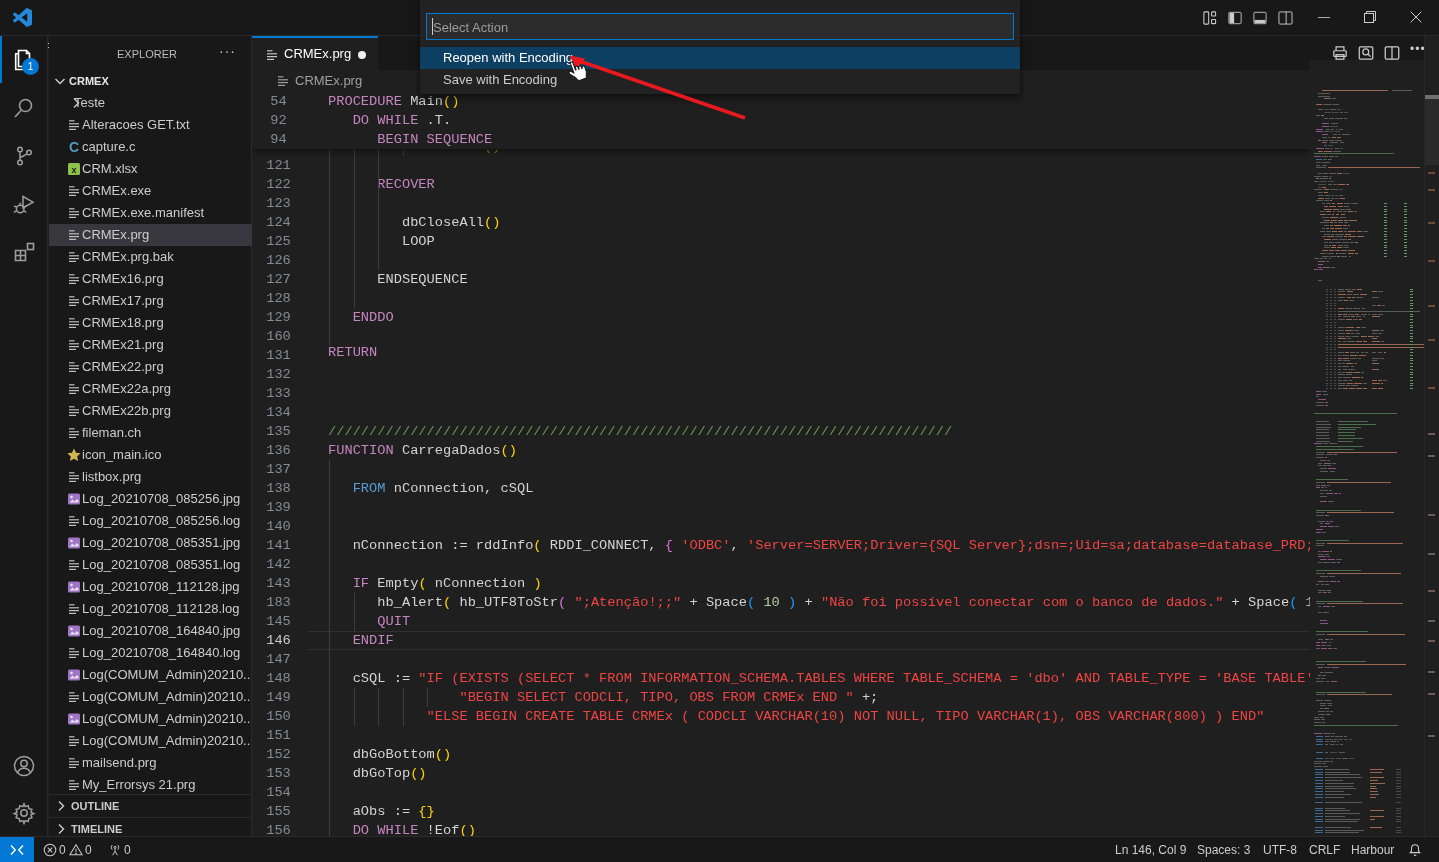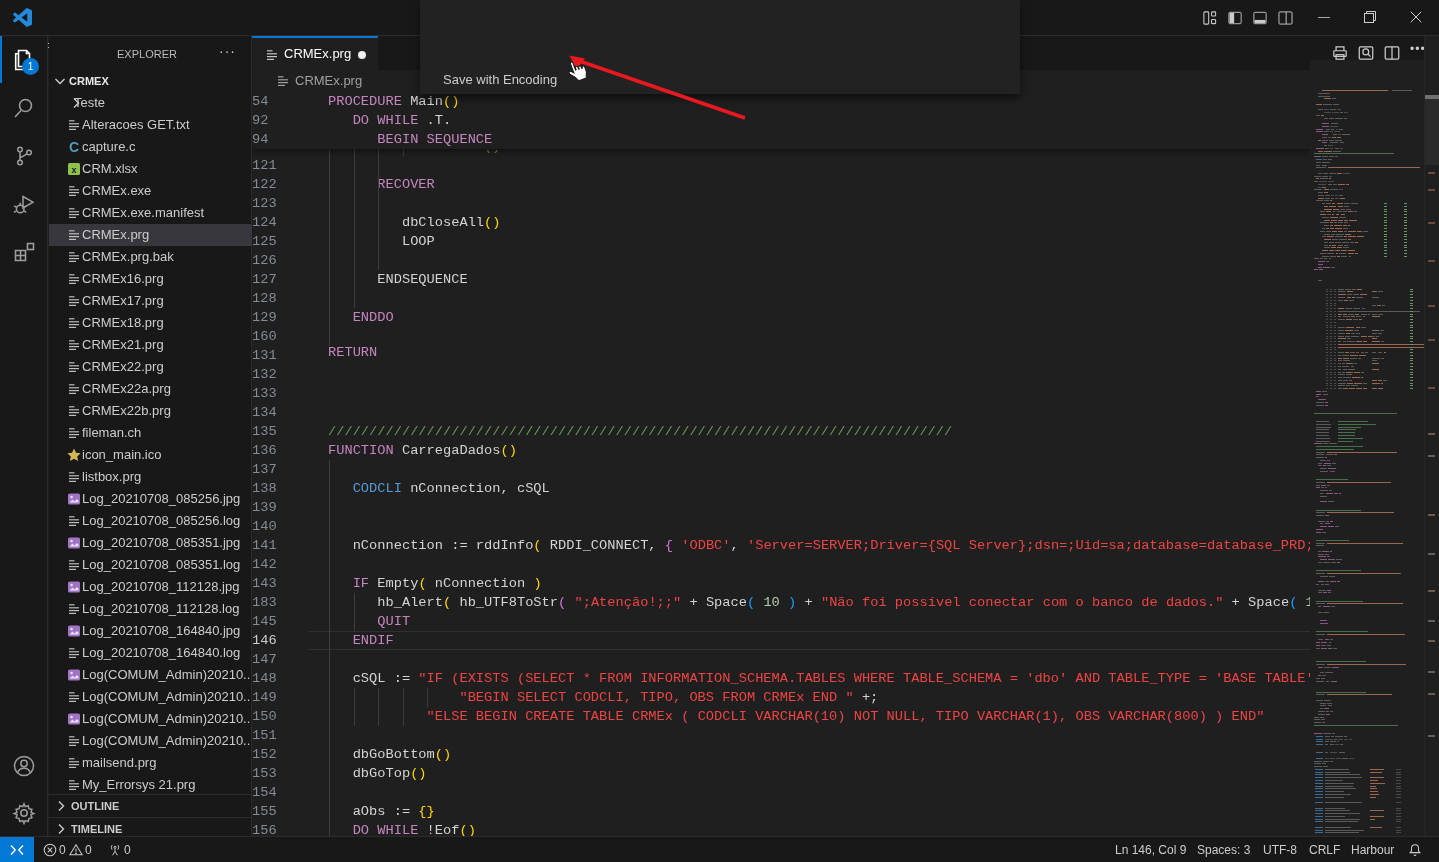--- a/index.html
+++ b/index.html
@@ -14,21 +14,21 @@
 .actitem > svg { position:absolute; left:12px; top:12px; }
 #sidebar { position:absolute; left:49px; top:36px; width:203px; height:800px; background:#181818; border-right:1px solid #2b2b2b; }
 .srow { position:absolute; left:0; width:202px; height:22px; color:#cccccc; font-size:13px; line-height:22px; white-space:nowrap; overflow:hidden; }
 .srow .ic { position:absolute; }
 .srow .lb { position:absolute; top:0; }
 .shead { position:absolute; left:0; width:202px; height:22px; color:#cccccc; font-size:11px; font-weight:bold; line-height:22px; }
 #tabstrip { position:absolute; left:252px; top:36px; width:1187px; height:34px; background:#181818; }
 #tab { position:absolute; left:0; top:0; width:126px; height:34px; background:#1f1f1f; border-top:2px solid #0078d4; }
 #breadcrumb { position:absolute; left:252px; top:70px; width:1187px; height:22px; background:#1f1f1f; color:#a0a0a0; font-size:13px; line-height:16px; }
 #editor { position:absolute; left:252px; top:92px; width:1058px; height:744px; background:#1f1f1f; overflow:hidden; }
-.gut { position:absolute; left:0; width:53px; text-align:left; color:#848b94; font-family:"Liberation Mono", monospace; font-size:13.7px; height:19px; line-height:19px; }
+.gut { position:absolute; left:0; width:53px; text-align:center; color:#848b94; font-family:"Liberation Mono", monospace; font-size:13.7px; height:19px; line-height:19px; }
 .cl { position:absolute; left:76px; height:19px; line-height:19px; font-family:"Liberation Mono", monospace; font-size:13.7px; color:#d4d4d4; white-space:pre; }
 .k { color:#c586c0; } .s { color:#ef4444; } .c { color:#6a9955; } .b { color:#569cd6; }
 .p1 { color:#ffd700; } .p2 { color:#da70d6; } .p3 { color:#179fff; } .n { color:#b5cea8; }
 .guide { position:absolute; width:1px; background:#3c3c3c; }
 #quickpick { position:absolute; left:420px; top:0; width:600px; height:94px; background:#222222; box-shadow:0 4px 8px rgba(0,0,0,.55); }
 #qpinput { position:absolute; left:6px; top:13px; width:588px; height:27px; background:#2c2c2c; border:1px solid #0078d4; color:#9b9b9b; font-size:13px; line-height:25px; }
 .qprow { position:absolute; left:0; width:600px; height:22px; font-size:13px; line-height:22px; color:#cccccc; }
 #statusbar { position:absolute; left:0; top:836px; width:1439px; height:26px; background:#181818; border-top:1px solid #2b2b2b; color:#cccccc; font-size:12px; }
 .stitem { position:absolute; top:0; height:26px; line-height:26px; white-space:nowrap; }
 #minimap { position:absolute; left:1310px; top:60px; width:115px; height:776px; background:#1f1f1f; }
@@ -532,21 +532,21 @@
       <div class="cl" style="top:251px"><span class="k">RETURN</span></div>
       <div class="gut" style="top:273px">132</div>
       <div class="gut" style="top:292px">133</div>
       <div class="gut" style="top:311px">134</div>
       <div class="gut" style="top:330px">135</div>
       <div class="cl" style="top:330px"><span class="c">////////////////////////////////////////////////////////////////////////////</span></div>
       <div class="gut" style="top:349px">136</div>
       <div class="cl" style="top:349px"><span class="k">FUNCTION </span>CarregaDados<span class="p1">()</span></div>
       <div class="gut" style="top:368px">137</div>
       <div class="gut" style="top:387px">138</div>
-      <div class="cl" style="top:387px">   <span class="b">CODCLI </span>nConnection, cSQL</div>
+      <div class="cl" style="top:387px">   <span class="b">FROM </span>nConnection, cSQL</div>
       <div class="gut" style="top:406px">139</div>
       <div class="gut" style="top:425px">140</div>
       <div class="gut" style="top:444px">141</div>
       <div class="cl" style="top:444px">   nConnection := rddInfo<span class="p1">( </span>RDDI_CONNECT, <span class="p2">{ </span><span class="s">'ODBC'</span>, <span class="s">'Server=SERVER;Driver={SQL Server};dsn=;Uid=sa;database=database_PRD;pw</span></div>
       <div class="gut" style="top:463px">142</div>
       <div class="gut" style="top:482px">143</div>
       <div class="cl" style="top:482px">   <span class="k">IF </span>Empty<span class="p1">( </span>nConnection <span class="p1">)</span></div>
       <div class="gut" style="top:501px">183</div>
       <div class="cl" style="top:501px">      hb_Alert<span class="p1">( </span>hb_UTF8ToStr<span class="p2">( </span><span class="s">";Atenção!;;"</span> + Space<span class="p3">( </span><span class="n">10</span><span class="p3"> )</span> + <span class="s">"Não foi possível conectar com o banco de dados."</span> + Space<span class="p3">( </span><span class="n">10</span></div>
       <div class="gut" style="top:520px">145</div>
@@ -1509,20 +1509,27 @@
 <div class="stitem" style="left:1197px">Spaces: 3</div>
 <div class="stitem" style="left:1263px">UTF-8</div>
 <div class="stitem" style="left:1309px">CRLF</div>
 <div class="stitem" style="left:1351px">Harbour</div>
 <svg class="abs" style="left:1408px;top:6px" width="14" height="14" viewBox="0 0 16 16" fill="none" stroke="#cccccc" stroke-width="1.2">
         <path d="M8 2 a4 4 0 0 1 4 4 v3 l1.5 2 H2.5 L4 9 V6 a4 4 0 0 1 4-4 Z"></path>
         <path d="M6.8 13.5 a1.3 1.3 0 0 0 2.4 0"></path>
       </svg>
 </div>
 <div id="quickpick">
+<div id="qpinput">
+        <span style="position:absolute;left:6px;top:1px">Select Action</span>
+        <div class="abs" style="left:5px;top:4px;width:1px;height:17px;background:#cccccc"></div>
+      </div>
+<div class="qprow" style="top:47px;background:#0d3f63">
+        <span style="position:absolute;left:23px;color:#ffffff">Reopen with Encoding</span>
+      </div>
 <div class="qprow" style="top:69px">
         <span style="position:absolute;left:23px">Save with Encoding</span>
       </div>
 </div>
 
 <svg class="abs" style="left:0;top:0" width="1439" height="862" pointer-events="none">
  <line x1="578" y1="60.5" x2="745" y2="118" stroke="#e8191f" stroke-width="3.6"></line>
  <polygon points="569.5,55.5 585,58.5 576.5,69.5" fill="#e8191f"></polygon>
  <g transform="translate(569,58) rotate(-20 11 13) scale(0.82)">
   <path d="M8.1 26.5 h10.2 v-1.3 c0-1.2 .35-2.1 .95-3.1 .75-1.25 1.15-2.5 1.15-4.1 v-4.9 c0-.85-.7-1.55-1.55-1.55 -.85 0-1.55 .7-1.55 1.55 v.55 h-.8 v-2.2 c0-.85-.7-1.55-1.55-1.55 -.85 0-1.55 .7-1.55 1.55 v1.75 h-.8 v-2.8 c0-.85-.7-1.55-1.55-1.55 -.85 0-1.55 .7-1.55 1.55 v2.45 h-.8 v-9.4 c0-.85-.7-1.55-1.55-1.55 -.85 0-1.55 .7-1.55 1.55 v12.1 l-1.9-2.3 c-.6-.75-1.3-1.1-2-1.1 -.9 0-1.6 .7-1.6 1.6 0 .85 .4 1.6 1.15 2.5 l3.9 4.6 c.85 1 1.25 1.8 1.25 2.9z" fill="#ffffff" stroke="#1a1a1a" stroke-width="1.2"></path>

